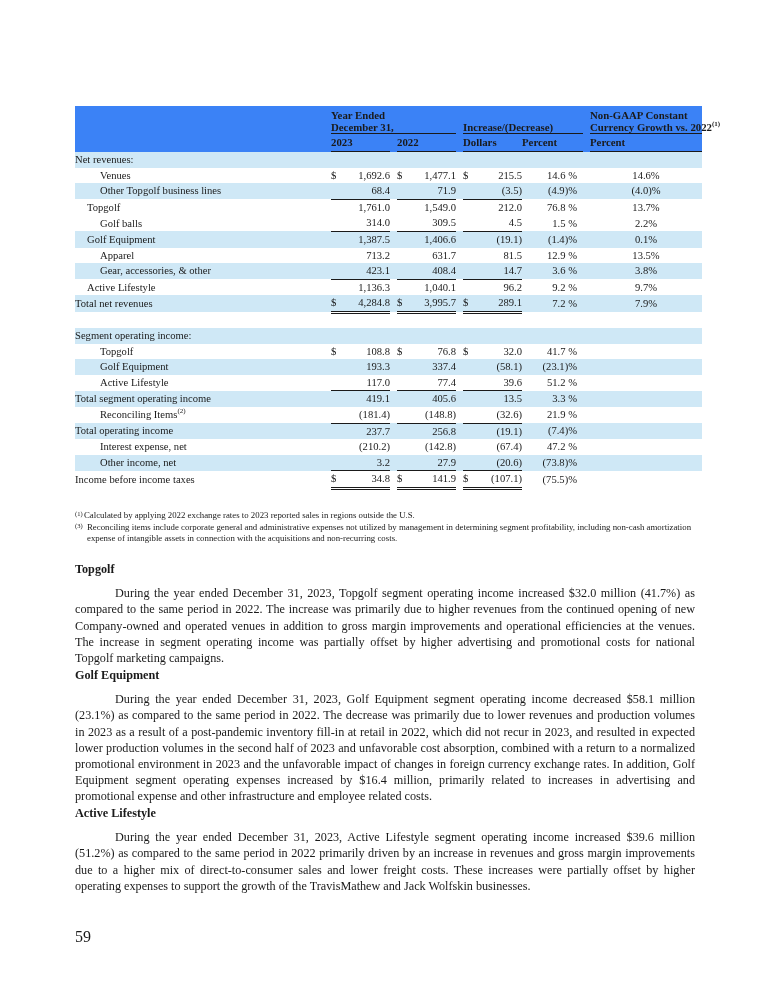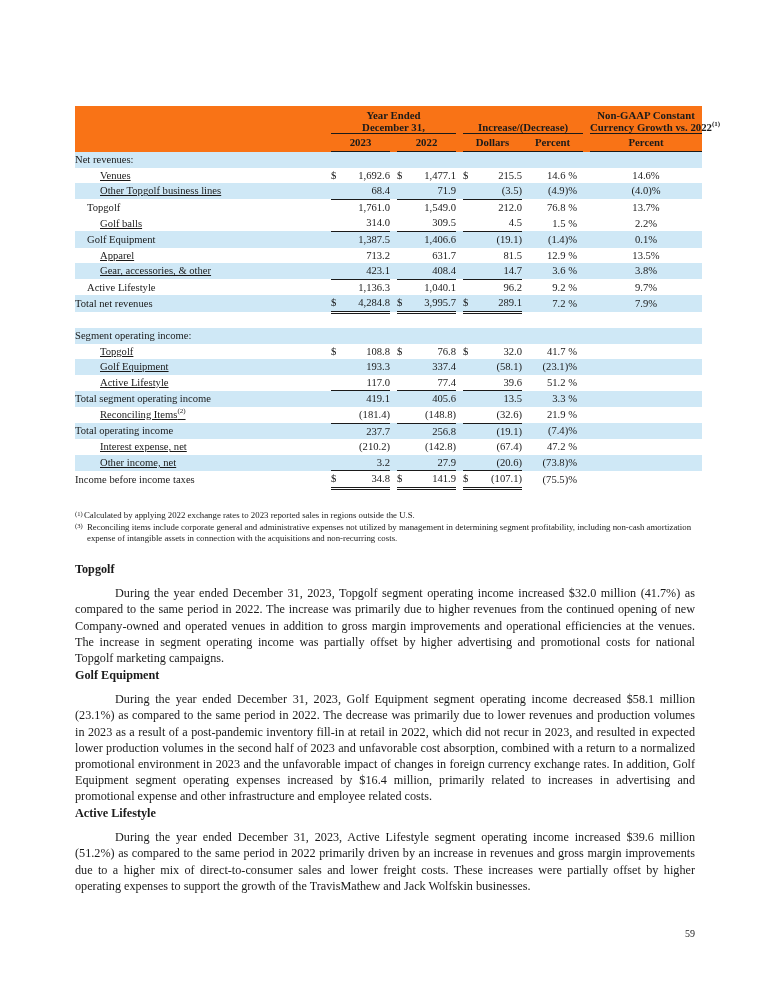--- a/index.html
+++ b/index.html
@@ -4,42 +4,42 @@
 <style>
   html, body { margin: 0; padding: 0; background: #ffffff; }
   body { width: 768px; height: 993px; position: relative; overflow: hidden;
          font-family: "Liberation Serif", serif; color: #1a1a1a; }
   .page { position: absolute; left: 75px; top: 0; width: 620px; }
   .tbl-title { position: absolute; top: 88px; left: 0; font-size: 12.2px; font-weight: bold; font-style: italic; white-space: nowrap; margin-top: 31px; }
 
   table.fin { position: absolute; top: 106px; left: 0; width: 620px; border-collapse: collapse; font-size: 10.6px; table-layout: fixed; }
   table.fin td { padding: 0; height: 15.6px; line-height: 15.6px; white-space: nowrap; vertical-align: middle; }
   table.fin tr.shade td { background: #cfe8f6; }
-  table.fin tr.hdr td { background: #f97316; font-weight: bold; text-align: center; font-size: 10.8px; line-height: 11.5px; }
+  table.fin tr.hdr td { background: #3b82f6; font-weight: bold; text-align: left; font-size: 10.8px; line-height: 11.5px; }
   .c-label { width: 256px; }
   .c-num { text-align: right; }
   .in1 { padding-left: 12px !important; }
-  .in2 { padding-left: 25px !important; text-decoration: underline; }
+  .in2 { padding-left: 25px !important; }
   .gap { width: 7px; }
   .line { border-bottom: 1.2px solid #1a1a1a; }
   .dbl { border-bottom: 3px double #1a1a1a; }
   .dl { float: left; }
   .pct { text-align: right; padding-right: 6px !important; }
   .ng { text-align: center; }
   sup { font-size: 7px; line-height: 0; vertical-align: super; }
 
   .footnotes { position: absolute; top: 510px; left: 0; width: 620px; font-size: 8.8px; line-height: 11px; }
   .fn { position: relative; padding-left: 12px; margin-bottom: 1px; }
   .fn sup { position: absolute; left: 0; top: 4px; font-size: 6.5px; }
   .fn.first { padding-left: 9px; }
 
   .section { position: absolute; left: 0; width: 620px; font-size: 12.2px; line-height: 16.2px; }
   .section h3 { margin: 0 0 8px 0; font-size: 12.2px; font-weight: bold; }
   .section p { margin: 0; text-align: justify; text-indent: 40px; }
-  .pagenum { position: absolute; top: 928px; left: 0; width: 620px; text-align: right; font-size: 10px; }
+  .pagenum { position: absolute; top: 928px; left: 0; width: 620px; text-align: left; font-size: 16px; }
 </style>
 </head>
 <body>
 
 <div class="page">
 
   <div class="tbl-title">Operating Segment Results for the Years Ended December 31, 2023 and 2022 (in millions, except percentages)</div>
 
   <table class="fin">
     <colgroup>

